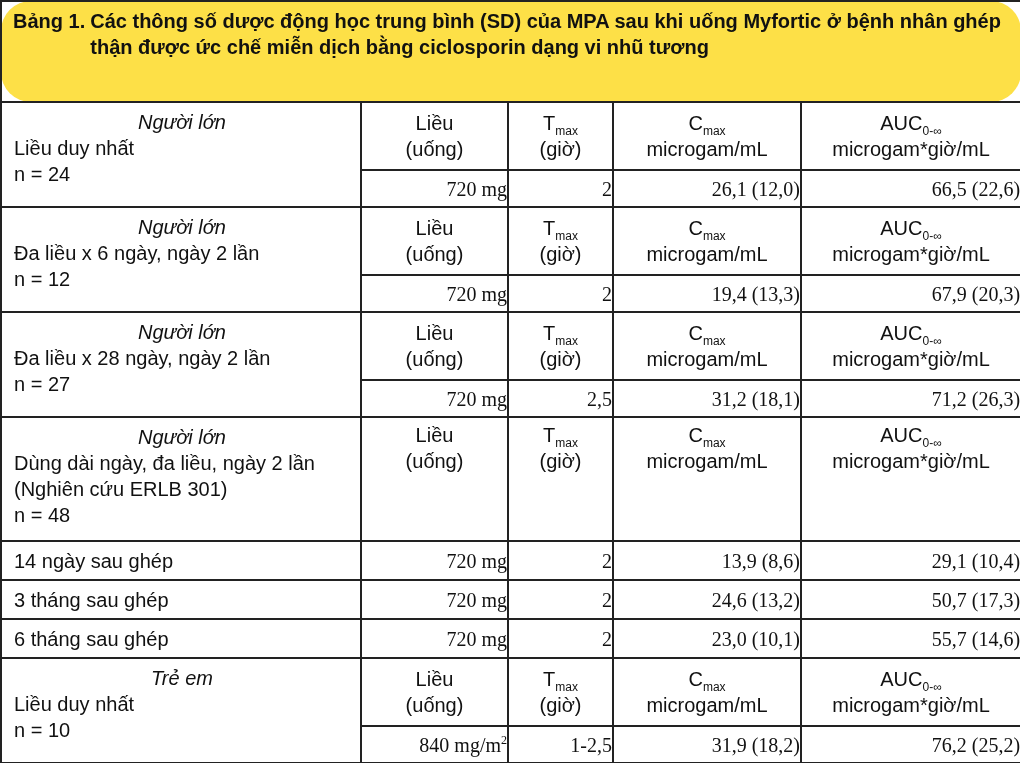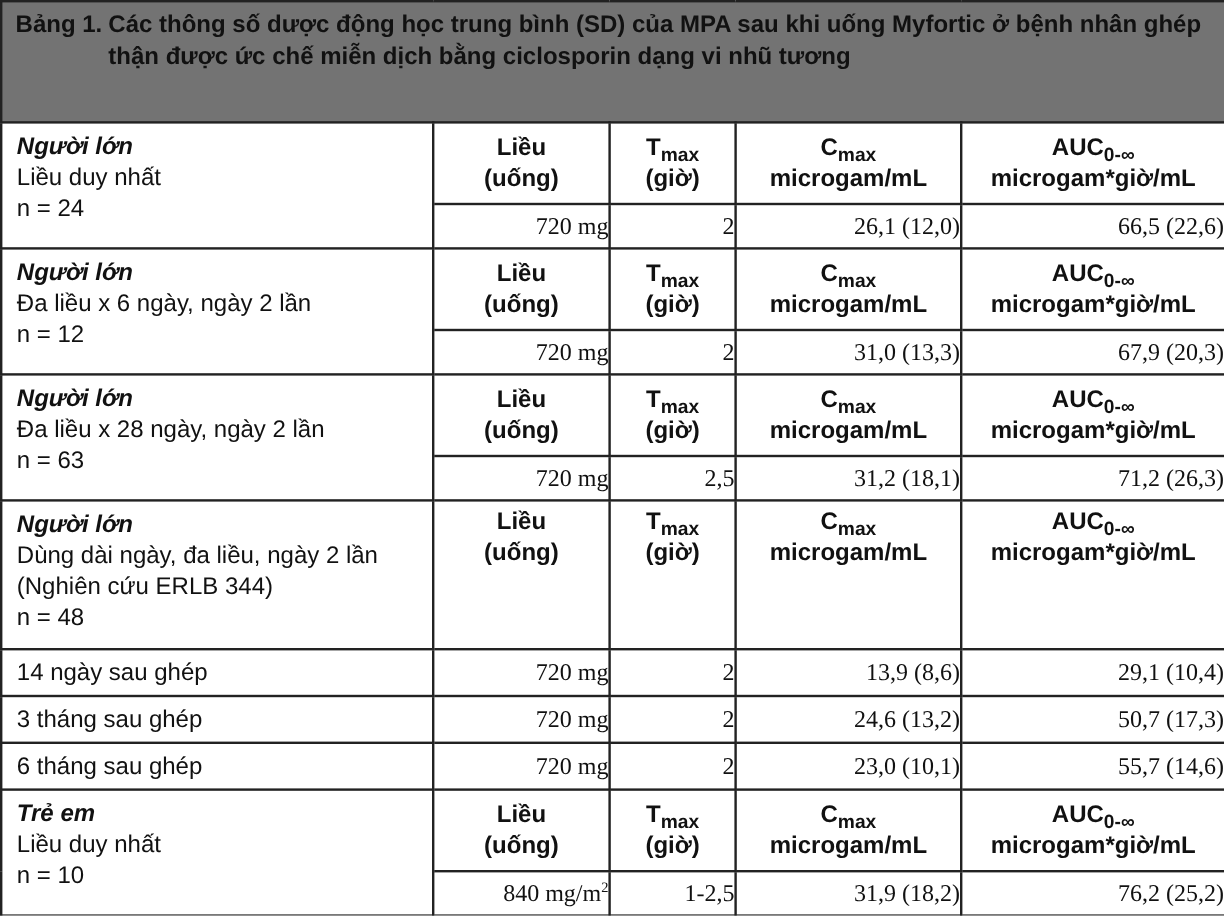--- a/index.html
+++ b/index.html
@@ -10,36 +10,37 @@
     table-layout: fixed;
   }
   table.pk td {
     border: 2px solid #222;
     padding: 0;
     font-size: 20px;
     line-height: 26px;
     vertical-align: middle;
   }
   .title-cell {
-    background: #737373;
+    background: #fde047;
     height: 93px;
     font-weight: bold;
     font-size: 20.5px;
     line-height: 27px;
     padding: 6px 8px 0 11px !important;
     vertical-align: top !important;
+    border-radius: 30px;
   }
   .title-wrap { display: flex; }
   .title-num { white-space: nowrap; padding-right: 5px; }
   .title-text { flex: 1; }
   .group-cell { vertical-align: top !important; padding: 6px 10px 0 12px !important; }
-  .group-name { font-weight: bold; font-style: italic; }
-  .hdr { text-align: center; font-weight: bold; line-height: 26px; }
+  .group-name { font-weight: normal; font-style: italic; text-align: center; }
+  .hdr { text-align: center; font-weight: normal; line-height: 26px; }
   .val { text-align: right; font-family: Liberation Serif, serif; }
-  .sub { font-size: 16px; position: relative; top: 5px; line-height: 0; }
+  .sub { font-size: 12px; position: relative; top: 5px; line-height: 0; }
   .sup { font-size: 12px; position: relative; top: -8px; line-height: 0; }
   .plain { padding-left: 12px !important; }
   tr.h-hdr td { height: 66px; }
   tr.h-val td { height: 35px; }
   tr.h-sub td { height: 37px; margin-left: 41px; }
   tr.h-hdr4 td { height: 116px; }
   tr.h-hdr4 td.hdr { vertical-align: top; padding-top: 4px; }
 </style>
 </head>
 <body>
@@ -112,29 +113,29 @@
           <div>microgam/mL</div>
         </td>
     <td class="hdr">
           <div><span>AUC</span><span class="sub">0-∞</span></div>
           <div>microgam*giờ/mL</div>
         </td>
   </tr>
   <tr class="h-val">
     <td class="val">720 mg</td>
     <td class="val">2</td>
-    <td class="val">31,0 (13,3)</td>
+    <td class="val">19,4 (13,3)</td>
     <td class="val">67,9 (20,3)</td>
   </tr>
 
   <tr class="h-hdr">
     <td rowspan="2" class="group-cell">
       <div class="group-name">Người lớn</div>
       <div>Đa liều x 28 ngày, ngày 2 lần</div>
-      <div>n = 63</div>
+      <div>n = 27</div>
     </td>
     <td class="hdr">
           <div>Liều</div>
           <div>(uống)</div>
         </td>
     <td class="hdr">
           <div><span>T</span><span class="sub">max</span></div>
           <div>(giờ)</div>
         </td>
     <td class="hdr">
@@ -150,21 +151,21 @@
     <td class="val">720 mg</td>
     <td class="val">2,5</td>
     <td class="val">31,2 (18,1)</td>
     <td class="val">71,2 (26,3)</td>
   </tr>
 
   <tr class="h-hdr4">
     <td class="group-cell">
       <div class="group-name">Người lớn</div>
       <div>Dùng dài ngày, đa liều, ngày 2 lần</div>
-      <div>(Nghiên cứu ERLB 344)</div>
+      <div>(Nghiên cứu ERLB 301)</div>
       <div>n = 48</div>
     </td>
     <td class="hdr">
           <div>Liều</div>
           <div>(uống)</div>
         </td>
     <td class="hdr">
           <div><span>T</span><span class="sub">max</span></div>
           <div>(giờ)</div>
         </td>

